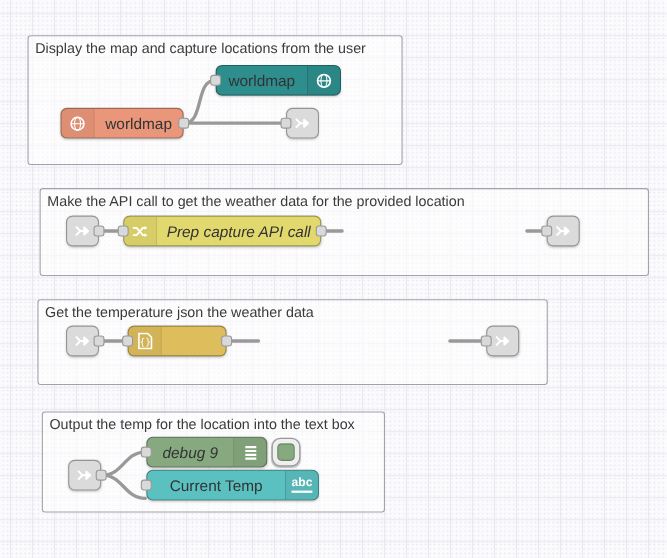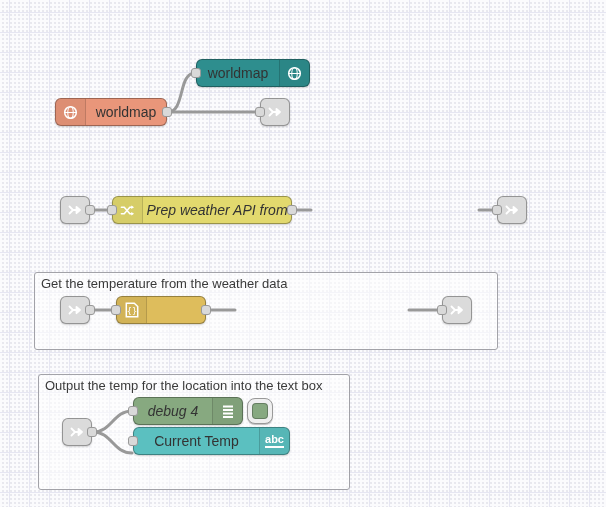--- a/index.html
+++ b/index.html
@@ -74,24 +74,30 @@
   .abc-glyph {
     color:#fff; font-weight:bold; font-size:11px; line-height:1;
     border-bottom:2px solid #fff; padding-bottom:1px; font-style:normal;text-align:right;
   }
 </style>
 </head>
 <body>
 
 <div class="canvas">
 
+  <div class="group" style="left:25px;top:32px;width:341px;height:118px">
+    <div class="group-title">Display the map and capture locations from the user</div>
+  </div>
+  <div class="group" style="left:36px;top:171px;width:554px;height:80px">
+    <div class="group-title">Make the API call to get the weather data for the provided location</div>
+  </div>
   <div class="group" style="left:34px;top:272px;width:464px;height:78px">
-    <div class="group-title">Get the temperature from the weather data</div>
-  </div>
-  <div class="group" style="left:38px;top:374px;width:312px;height:116px">
+    <div class="group-title">Get the temperature json the weather data</div>
+  </div>
+  <div class="group" style="left:38px;top:374px;width:312px;height:92px">
     <div class="group-title">Output the temp for the location into the text box</div>
   </div>
 
   <svg class="wires" width="606" height="507">
     <path d="M168,112 C185,112 178,73 195,73"></path>
     <path d="M168,112 L259,112"></path>
     <path d="M91,210 L111,210"></path>
     <path d="M293,210 L311,210"></path>
     <path d="M479,210 L496,210"></path>
     <path d="M91,310 L115,310"></path>
@@ -150,21 +156,21 @@
   <div class="node" style="left: 112px; top: 196px; width: 180px; background-color: rgb(226, 217, 110);">
     <div class="port port-in"></div>
     <div class="icon-area left">
       <svg width="15" height="15" viewBox="0 0 16 16" fill="none" stroke="#fff" stroke-width="1.7" stroke-linecap="round">
           <path d="M1.5 4.5 h3 l6 7 h2.5"></path>
           <path d="M1.5 11.5 h3 l6 -7 h2.5"></path>
           <path d="M12 2.7 l3 1.8 -3 1.8 Z" fill="#fff" stroke="none"></path>
           <path d="M12 9.7 l3 1.8 -3 1.8 Z" fill="#fff" stroke="none"></path>
         </svg>
     </div>
-    <div class="node-label italic">Prep weather API from</div>
+    <div class="node-label italic">Prep capture API call</div>
     <div class="port port-out"></div>
   </div>
 
 
   <div class="node link-node" style="left:497px;top:196px">
     <div class="port port-in"></div>
     <div class="icon-only">
       <svg width="16" height="16" viewBox="0 0 16 16" fill="none" stroke="#fff" stroke-width="1.8" stroke-linejoin="round" stroke-linecap="round">
           <path d="M2.5 4.5 L6 8 L2.5 11.5"></path>
           <path d="M6.5 8 H9.5"></path>
@@ -213,21 +219,21 @@
           <path d="M2.5 4.5 L6 8 L2.5 11.5"></path>
           <path d="M6.5 8 H9.5"></path>
           <path d="M9.5 4.8 L13 8 L9.5 11.2 Z" fill="#fff"></path>
         </svg>
     </div>
     <div class="port port-out"></div>
   </div>
 
   <div class="node" style="left: 133px; top: 397px; width: 110px; background-color: rgb(135, 169, 128);">
     <div class="port port-in"></div>
-    <div class="node-label italic">debug 4</div>
+    <div class="node-label italic">debug 9</div>
     <div class="icon-area right">
       <svg width="14" height="15" viewBox="0 0 14 15" stroke="#fff" stroke-width="2">
           <path d="M2 2.5 h10 M2 6 h10 M2 9.5 h10 M2 13 h10"></path>
         </svg>
     </div>
   </div>
   <div class="toggle-btn" style="left:247px;top:398px">
     <div class="toggle-inner" style="background-color: rgb(135, 169, 128);"></div>
   </div>
 

